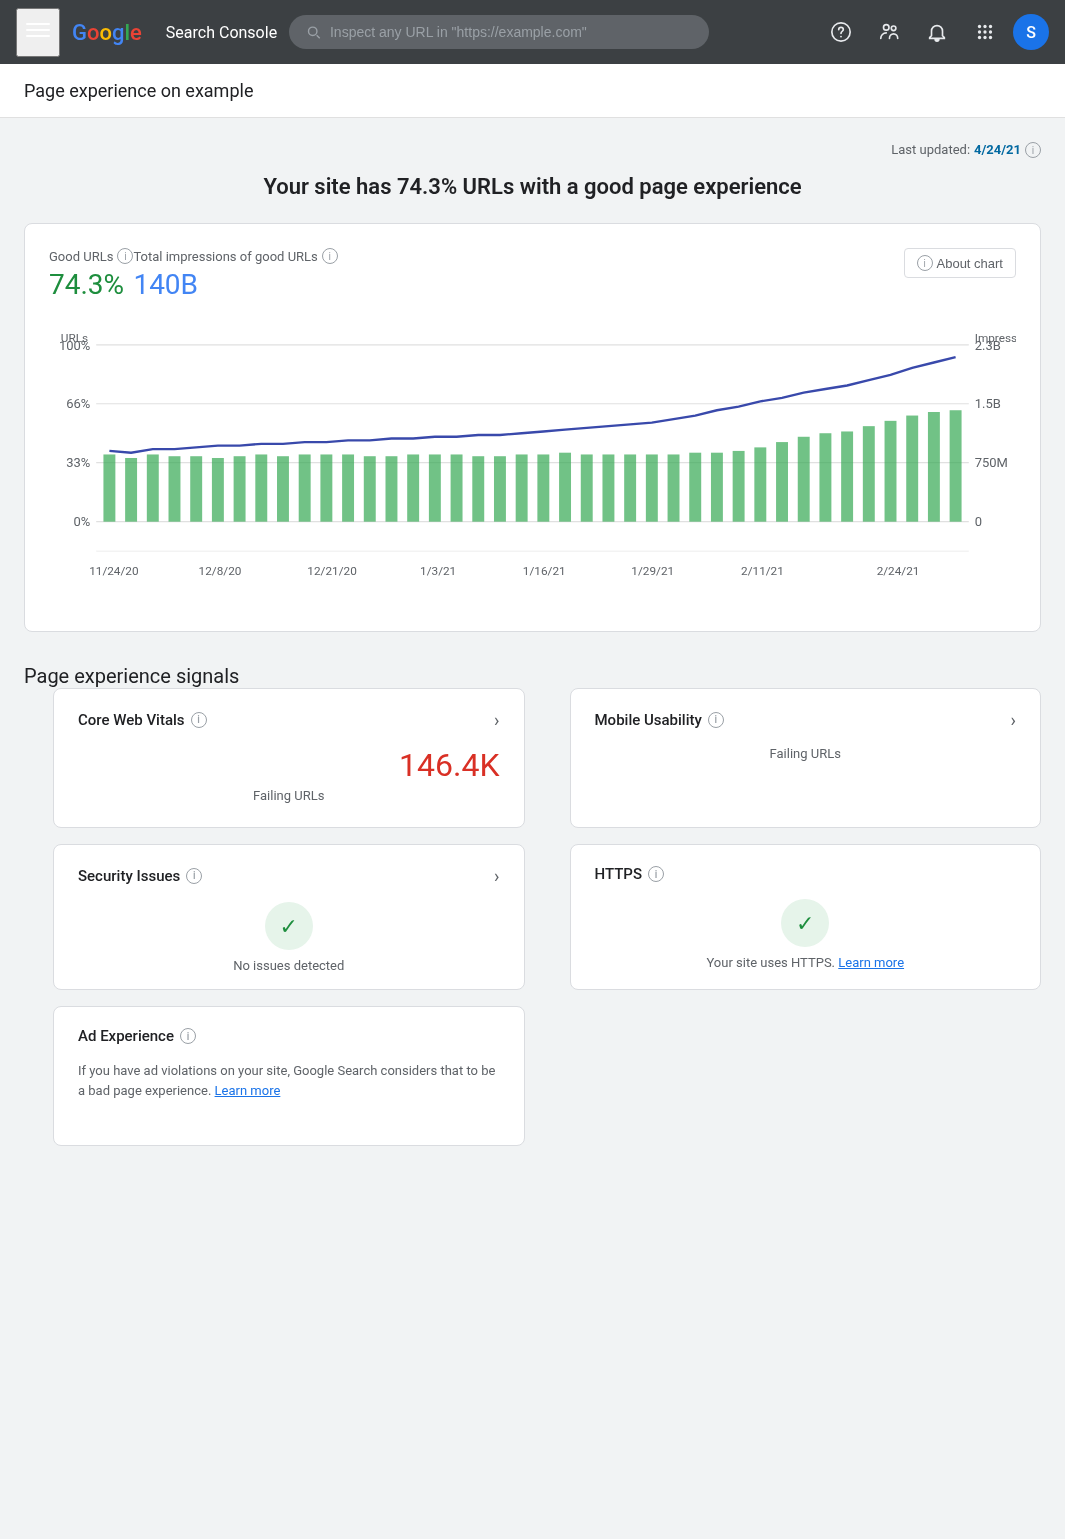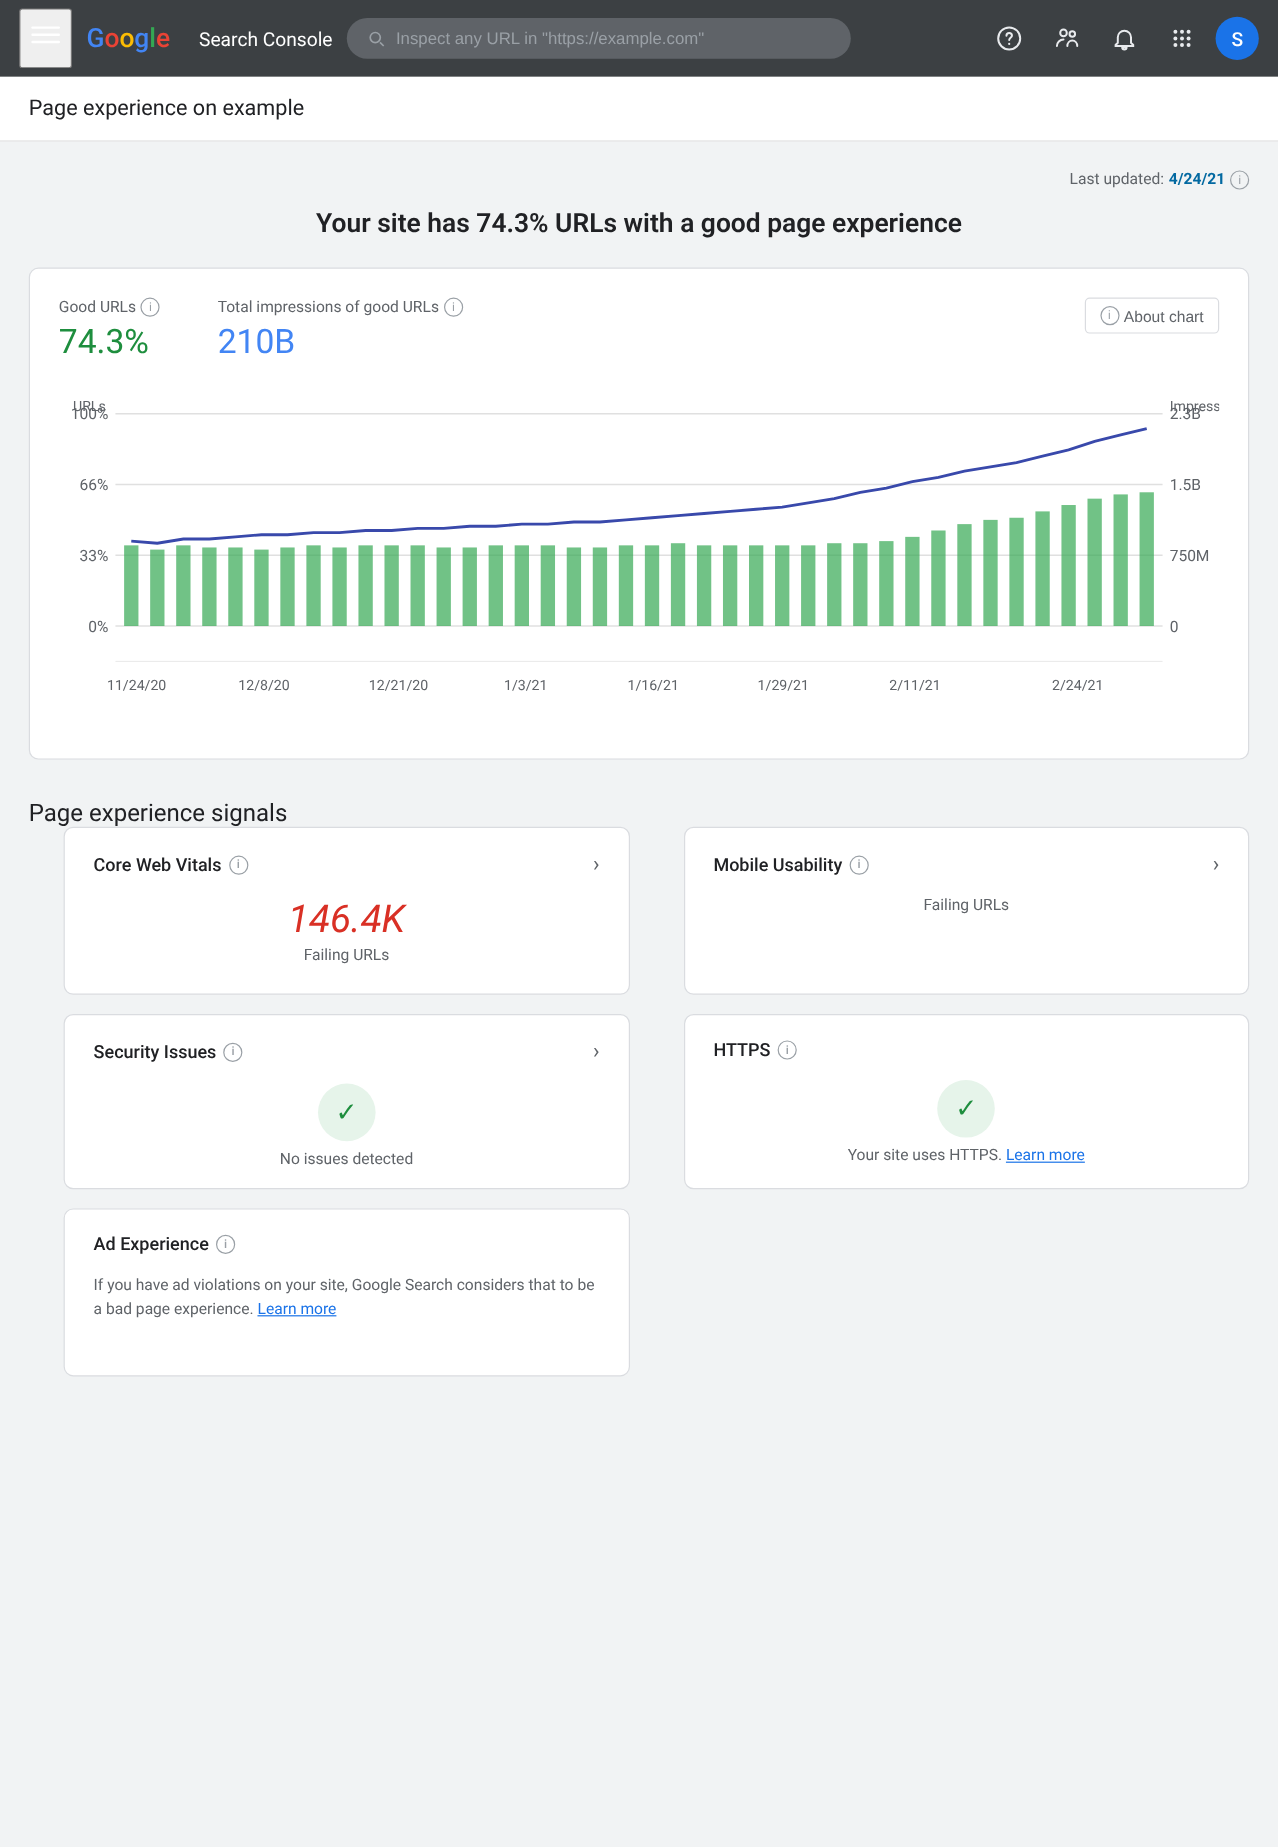--- a/index.html
+++ b/index.html
@@ -103,21 +103,21 @@
     }
 
     
     .chart-card {
       background: #fff;
       border: 1px solid #dadce0;
       border-radius: 8px;
       padding: 24px;
       margin-bottom: 32px;
     }
-    .chart-metrics { display: flex; gap: 48px; margin-bottom: 16px; }
+    .chart-metrics { display: flex; margin-bottom: 16px; }
     .metric-label { font-size: 13px; color: #5f6368; display: flex; align-items: center; gap: 4px; margin-bottom: 4px; }
     .metric-value-green { font-size: 28px; font-weight: 400; color: #1e8e3e; }
     .metric-value-blue { font-size: 28px; font-weight: 400; color: #4285f4; }
     .about-chart-btn {
       margin-left: auto;
       background: #fff;
       border: 1px solid #dadce0;
       border-radius: 4px;
       padding: 6px 12px;
       font-size: 13px;
@@ -156,21 +156,21 @@
     }
     .signal-card-title {
       font-size: 15px;
       font-weight: 500;
       color: #202124;
       display: flex;
       align-items: center;
       gap: 6px;
     }
     .signal-chevron { color: #5f6368; font-size: 18px; }
-    .signal-value-red { font-size: 32px; font-weight: 400; color: #d93025; text-align: center; font-style: italic; }
+    .signal-value-red { font-size: 32px; font-weight: 400; color: #d93025; text-align: right; }
     .signal-sublabel { font-size: 13px; color: #5f6368; text-align: center; margin-top: 4px; }
     .signal-check-wrapper { display: flex; flex-direction: column; align-items: center; gap: 8px; }
     .check-circle {
       width: 48px; height: 48px; border-radius: 50%;
       background: #e6f4ea;
       display: flex; align-items: center; justify-content: center;
     }
     .check-mark { color: #1e8e3e; font-size: 22px; }
     .signal-ok-text { font-size: 13px; color: #5f6368; text-align: center; }
     .signal-ok-text a { color: #1a73e8; text-decoration: underline; cursor: pointer; }
@@ -267,21 +267,21 @@
             <span>Good URLs</span>
             <span class="info-circle">i</span>
           </div>
           <div class="metric-value-green">74.3%</div>
         </div>
         <div>
           <div class="metric-label">
             <span>Total impressions of good URLs</span>
             <span class="info-circle">i</span>
           </div>
-          <div class="metric-value-blue">210B</div>
+          <div class="metric-value-blue">140B</div>
         </div>
       </div>
       <button class="about-chart-btn">
         <span class="info-circle">i</span>
         <span>About chart</span>
       </button>
     </div>
 
     <div style="margin-top:16px;">
       <svg id="main-chart" width="100%" viewBox="0 0 820 230" preserveAspectRatio="xMidYMid meet">

